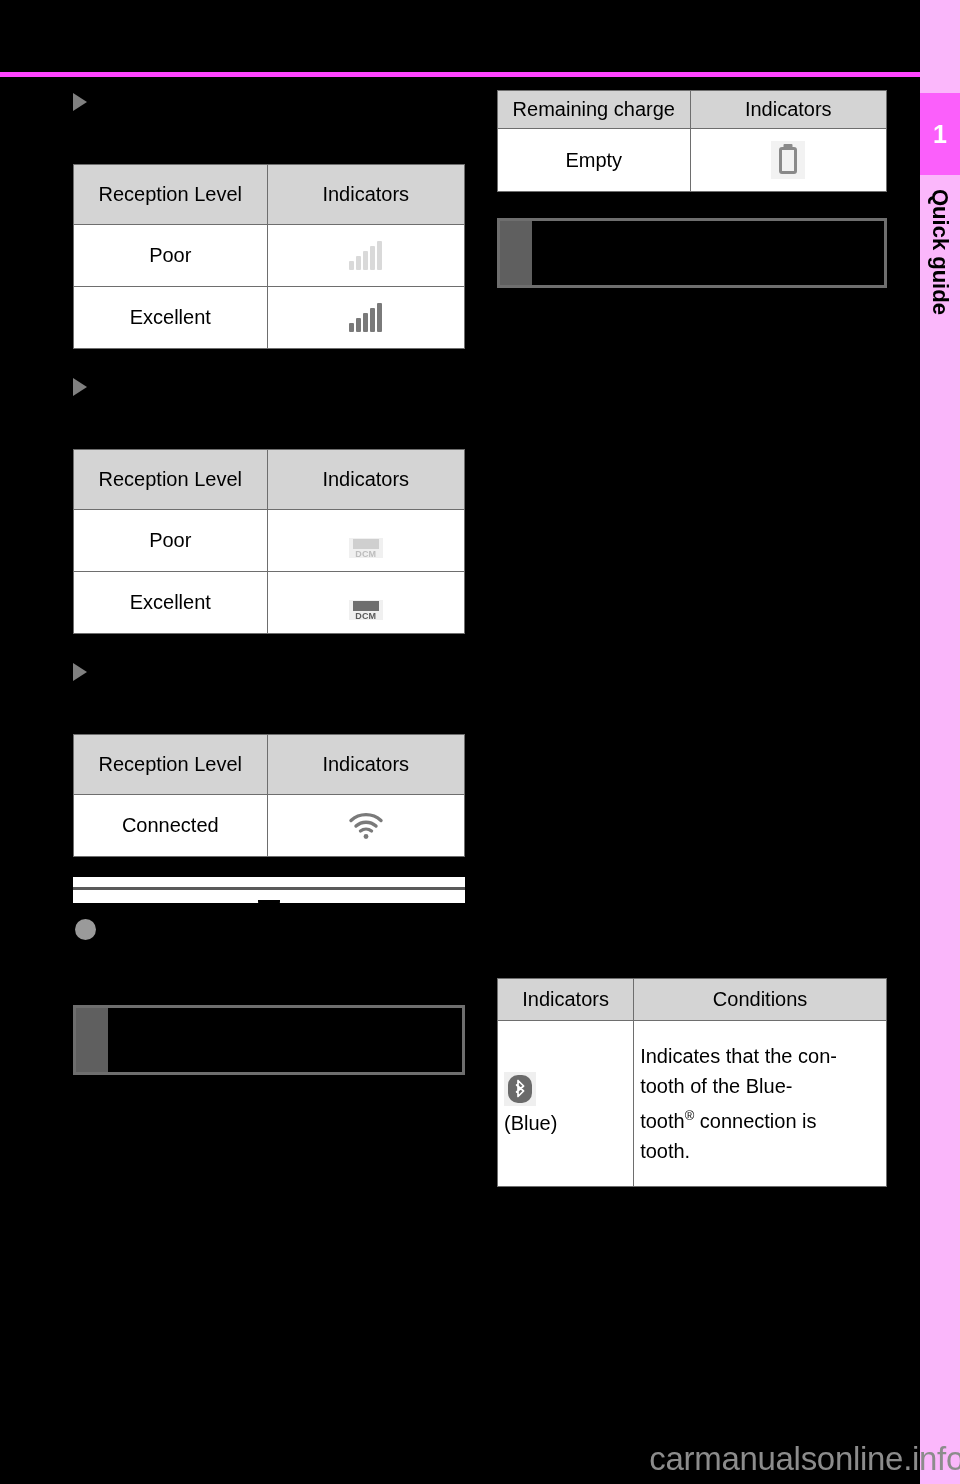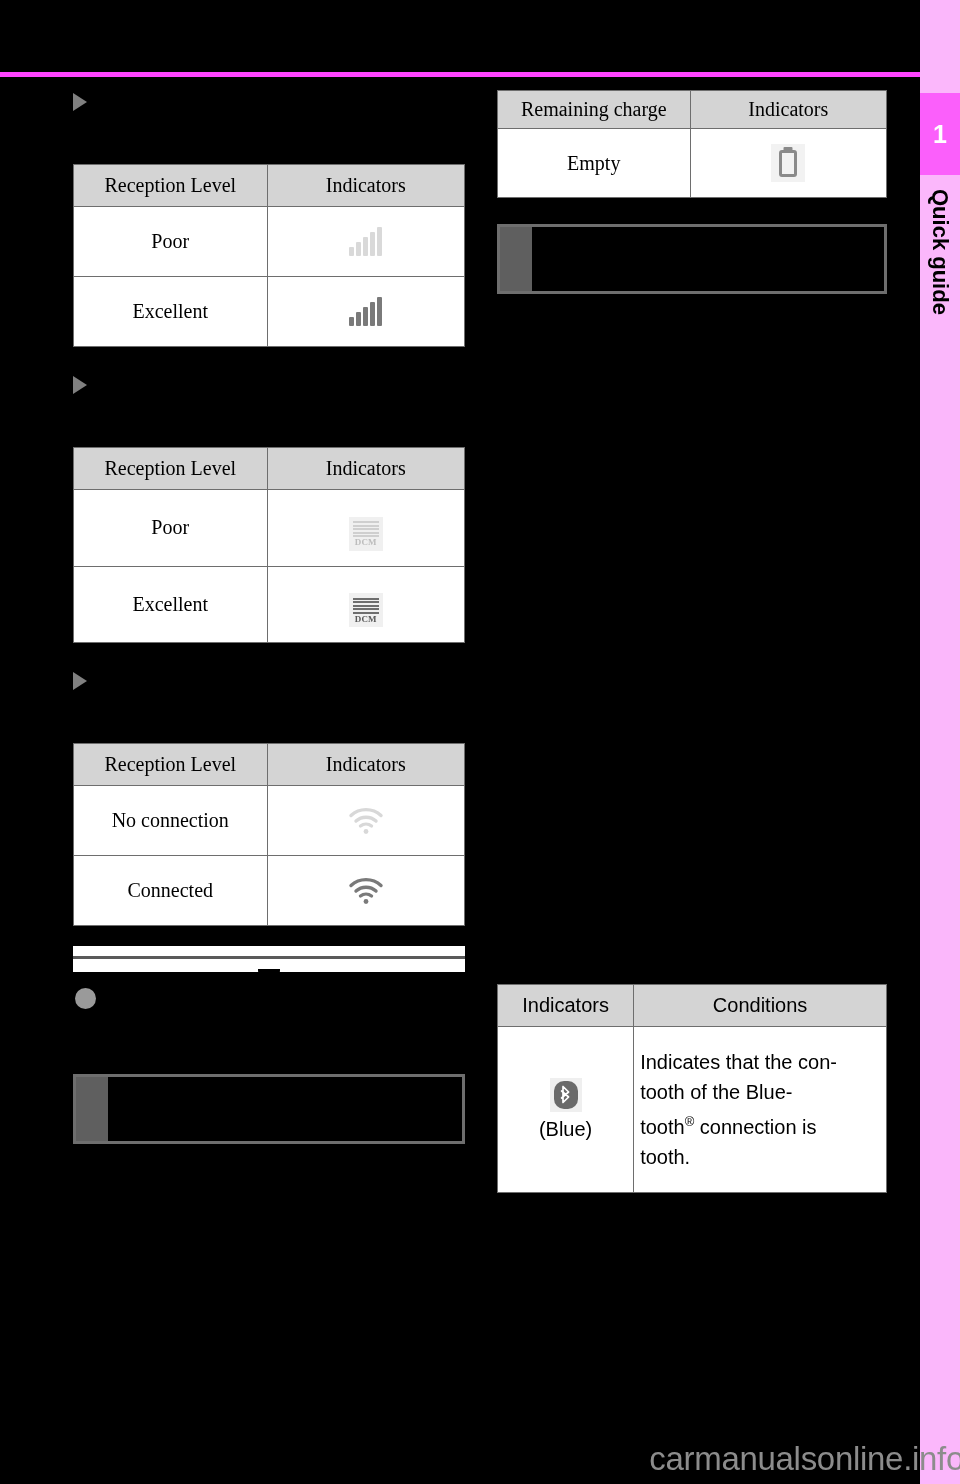--- a/index.html
+++ b/index.html
@@ -114,40 +114,39 @@
     border-radius: 50%;
     background: #9a9a9a;
   }
 
   
   table.ind-table {
     border-collapse: collapse;
     width: 100%;
     background: #fca5a5;
     table-layout: fixed;
-    font-family: Liberation Serif, serif;
   }
   table.ind-table th,
   table.ind-table td {
     border: 1px solid #6e6e6e;
     text-align: center;
     vertical-align: middle;
     color: #000000;
     font-size: 20px;
     font-weight: normal;
   }
   table.ind-table th {
     background: #d4d4d4;
-    height: 42px;
+    height: 60px;
     padding: 3px 4px;
   }
   table.ind-table td {
     background: #ffffff;
     height: 62px;
-    padding: 15px 4px;
+    padding: 3px 4px;
   }
   .col-a { width: 49.5%; }
   .col-b { width: 50.5%; }
 
   
   .col-right table.ind-table th { height: 38px; line-height: 1.15; }
   .col-right table.ind-table td { height: 63px; }
 
   
   .icon-wrap {
@@ -167,21 +166,21 @@
   .sig.poor i { background: #d9d9d9; }
   .sig.excellent i { background: #7a7a7a; }
 
   
   .dcm {
     display: inline-flex;
     flex-direction: column;
     align-items: center;
     justify-content: center;
     width: 34px;
-    height: 34px;
+    height: 20px;
     background: #f0f0f0;
     padding: 3px 2px 1px 2px;
   }
   .dcm .stripes {
     width: 26px;
     height: 16px;
     display: flex;
     flex-direction: column;
     justify-content: space-between;
   }
@@ -321,21 +320,21 @@
     color: #000;
     font-size: 20px;
     font-weight: normal;
   }
   table.cond-table th {
     background: #d4d4d4;
     height: 42px;
     text-align: center;
   }
   table.cond-table td { background: #ffffff; padding: 20px 6px; vertical-align: middle; }
-  td.cond-ind { text-align: center; width: 35%; margin-left: 12px; }
+  td.cond-ind { width: 35%; margin-left: 12px; }
   td.cond-txt { text-align: left; font-size: 21px; line-height: 30px; padding-left: 10px; }
   td.cond-txt sup { font-size: 13px; vertical-align: super; }
 
   
   .watermark {
     position: absolute;
     left: 12px;
     bottom: 6px;
     width: 960px;
     text-align: right;
@@ -462,33 +461,20 @@
     <div class="gap-48"></div>
 
     <table class="ind-table">
       <thead>
         <tr>
           <th class="col-a">Reception Level</th>
           <th class="col-b">Indicators</th>
         </tr>
       </thead>
       <tbody>
-        <tr>
-          <td>No connection</td>
-          <td>
-            <span class="icon-wrap">
-              <svg class="wifi" viewBox="0 0 36 28" aria-hidden="true">
-                <path d="M3 8.5 A22 22 0 0 1 33 8.5" fill="none" stroke="#d8d8d8" stroke-width="3.4" stroke-linecap="round"></path>
-                <path d="M8 14 A15 15 0 0 1 28 14" fill="none" stroke="#d8d8d8" stroke-width="3.4" stroke-linecap="round"></path>
-                <path d="M12.5 19 A9 9 0 0 1 23.5 19" fill="none" stroke="#d8d8d8" stroke-width="3.4" stroke-linecap="round"></path>
-                <circle cx="18" cy="24.5" r="2.4" fill="#d8d8d8"></circle>
-              </svg>
-            </span>
-          </td>
-        </tr>
         <tr>
           <td>Connected</td>
           <td>
             <span class="icon-wrap">
               <svg class="wifi" viewBox="0 0 36 28" aria-hidden="true">
                 <path d="M3 8.5 A22 22 0 0 1 33 8.5" fill="none" stroke="#7a7a7a" stroke-width="3.4" stroke-linecap="round"></path>
                 <path d="M8 14 A15 15 0 0 1 28 14" fill="none" stroke="#7a7a7a" stroke-width="3.4" stroke-linecap="round"></path>
                 <path d="M12.5 19 A9 9 0 0 1 23.5 19" fill="none" stroke="#7a7a7a" stroke-width="3.4" stroke-linecap="round"></path>
                 <circle cx="18" cy="24.5" r="2.4" fill="#7a7a7a"></circle>
               </svg>

